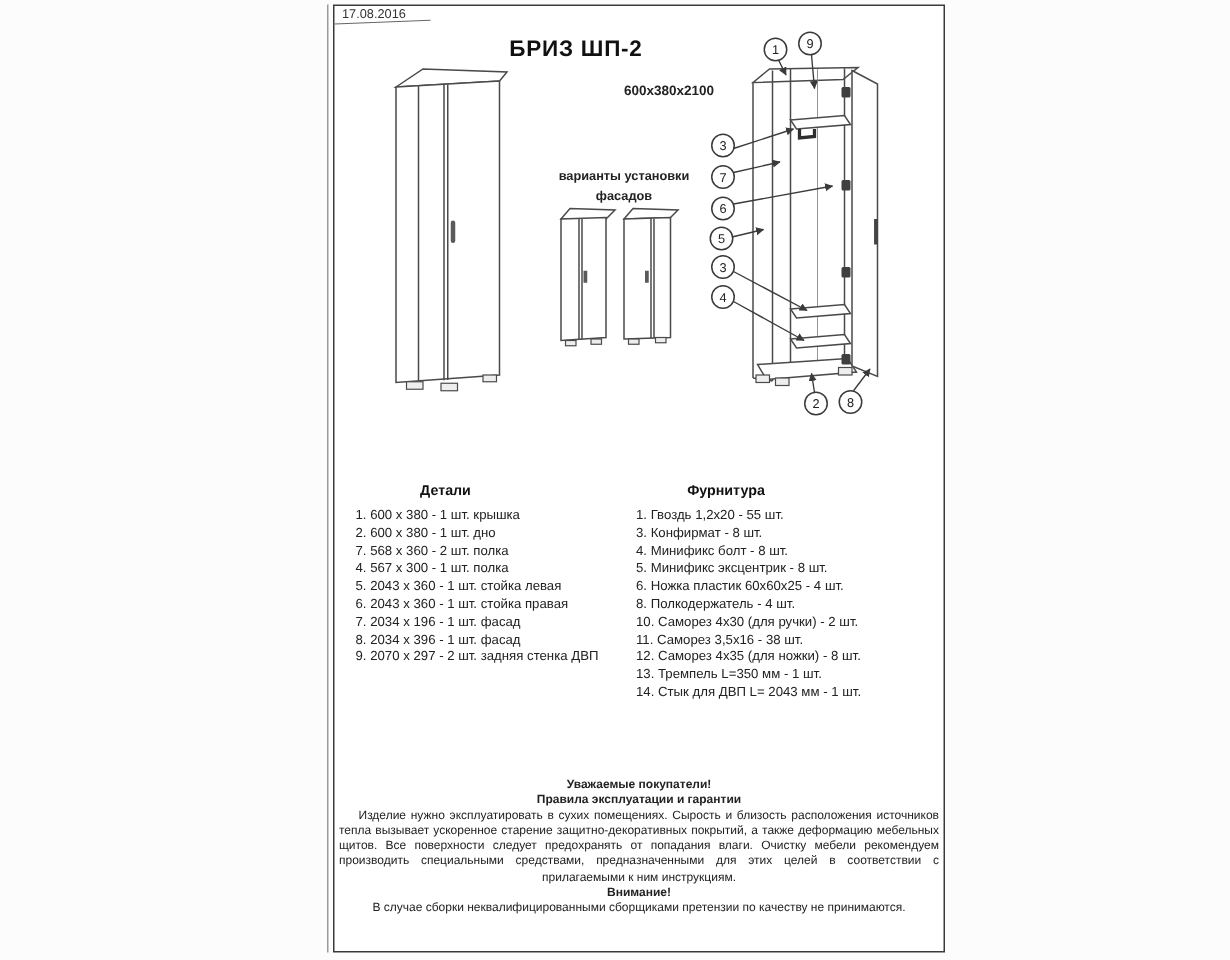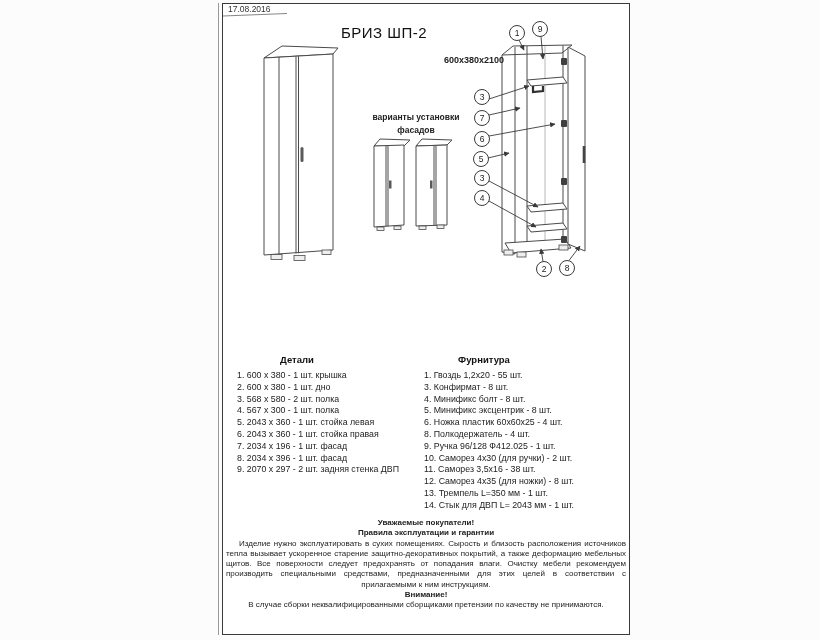--- a/index.html
+++ b/index.html
@@ -8,29 +8,29 @@
     background:#fcfcfc; color:#1c1c1c;
     font-family:"Liberation Sans", sans-serif;
   }
   .page {
     position:absolute; left:222px; top:3px; width:408px; height:632px;
     background:#ffffff; border:1px solid #3a3a3a; box-sizing:border-box;
   }
   .scan-edge { position:absolute; left:218px; top:3px; width:1px; height:632px; background:#9a9a9a; }
   .abs { position:absolute; }
   .date { left:228px; top:4px; font-size:8.5px; color:#333; }
-  .title { left:222px; top:24px; width:324px; text-align:center; font-size:15px; font-weight:normal; letter-spacing:0.5px; color:#111; }
-  .size-label { left:222px; top:55px; width:448px; text-align:center; font-size:9px; font-weight:bold; color:#222;padding-left:28px; }
+  .title { left:222px; top:24px; width:324px; text-align:center; font-size:15px; font-weight:bold; letter-spacing:0.5px; color:#111; }
+  .size-label { left:222px; top:55px; width:448px; text-align:center; font-size:9px; font-weight:bold; color:#222; }
   .variants-label { left:356px; top:111px; width:120px; text-align:center; font-size:8.5px; font-weight:600; line-height:13px; color:#222; }
   .drawing { position:absolute; left:0; top:0; width:820px; height:640px; }
 
   .list-section { position:absolute; top:322px; }
   .parts-section { left:237px; width:180px; }
   .hardware-section { left:424px; width:200px; }
-  .list-title { width:120px; text-align:center; font-size:9.5px; font-weight:bold; margin-bottom:5px; color:#111;margin-top:32px; }
+  .list-title { width:120px; text-align:center; font-size:9.5px; font-weight:bold; margin-bottom:5px; color:#111; }
   .list-item { font-size:8.8px; line-height:11.8px; white-space:nowrap; color:#222; }
 
   .notice { left:226px; top:518px; width:400px; font-size:8px; line-height:10.3px; color:#222; }
   .notice .n-head { font-weight:bold; text-align:center; }
   .notice p.n-body { margin:0; text-align:justify; text-align-last:center; text-indent:13px; }
   .notice p.n-center { margin:0; text-align:center; }
 
   svg .ln { stroke:#4a4a4a; stroke-width:1; fill:none; }
   svg .face { stroke:#4a4a4a; stroke-width:1; fill:#ffffff; }
   svg .thin { stroke:#8a8a8a; stroke-width:0.6; fill:none; }
@@ -182,40 +182,39 @@
   <div class="abs variants-label">
     <span>варианты установки</span><br>
     <span>фасадов</span>
   </div>
 
   <div class="abs list-section parts-section">
     <div class="list-title">Детали</div>
     <div>
         <div class="list-item">1. 600 х 380 - 1 шт. крышка</div>
         <div class="list-item">2. 600 х 380 - 1 шт. дно</div>
-        <div class="list-item">3. 568 х 580 - 2 шт. полка</div>
+        <div class="list-item">7. 568 х 360 - 2 шт. полка</div>
         <div class="list-item">4. 567 х 300 - 1 шт. полка</div>
         <div class="list-item">5. 2043 х 360 - 1 шт. стойка левая</div>
         <div class="list-item">6. 2043 х 360 - 1 шт. стойка правая</div>
         <div class="list-item">7. 2034 х 196 - 1 шт. фасад</div>
         <div class="list-item">8. 2034 х 396 - 1 шт. фасад</div>
         <div class="list-item">9. 2070 х 297 - 2 шт. задняя стенка ДВП</div>
       </div>
   </div>
 
   <div class="abs list-section hardware-section">
     <div class="list-title">Фурнитура</div>
     <div>
         <div class="list-item">1. Гвоздь 1,2х20 - 55 шт.</div>
         <div class="list-item">3. Конфирмат - 8 шт.</div>
         <div class="list-item">4. Минификс болт - 8 шт.</div>
         <div class="list-item">5. Минификс эксцентрик - 8 шт.</div>
         <div class="list-item">6. Ножка пластик 60х60х25 - 4 шт.</div>
         <div class="list-item">8. Полкодержатель - 4 шт.</div>
-        <div class="list-item">9. Ручка 96/128 Ф412.025 - 1 шт.</div>
         <div class="list-item">10. Саморез 4х30 (для ручки) - 2 шт.</div>
         <div class="list-item">11. Саморез 3,5х16 - 38 шт.</div>
         <div class="list-item">12. Саморез 4х35 (для ножки) - 8 шт.</div>
         <div class="list-item">13. Тремпель L=350 мм - 1 шт.</div>
         <div class="list-item">14. Стык для ДВП L= 2043 мм - 1 шт.</div>
       </div>
   </div>
 
   <div class="abs notice">
     <div class="n-head">Уважаемые покупатели!</div>

